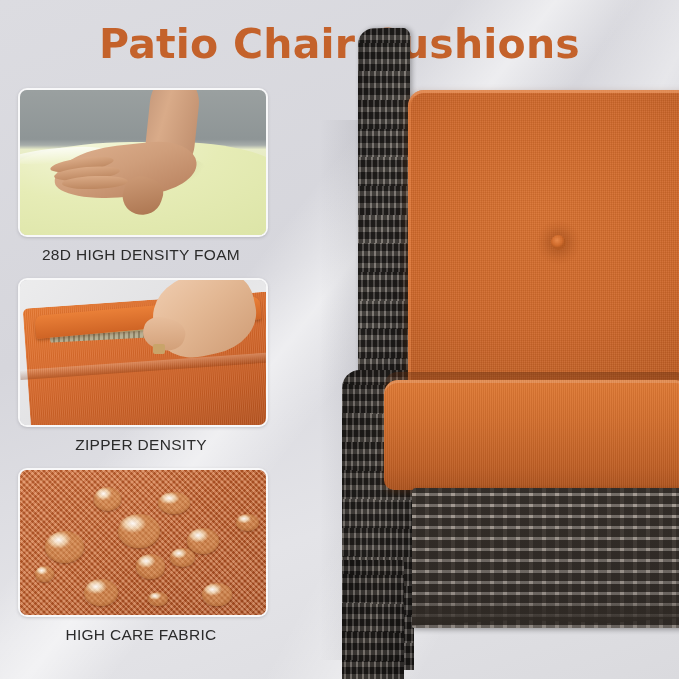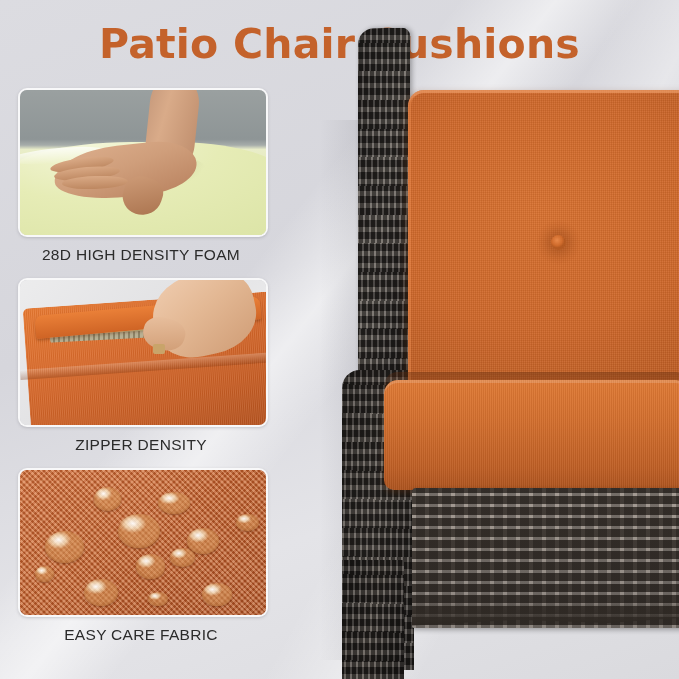--- a/index.html
+++ b/index.html
@@ -235,21 +235,21 @@
           <div class="bead" style="left: 68%; top: 40%; width: 13%; height: 18%;"></div>
           <div class="bead" style="left: 47%; top: 58%; width: 12%; height: 17%;"></div>
           <div class="bead" style="left: 61%; top: 54%; width: 10%; height: 13%;"></div>
           <div class="bead" style="left: 26%; top: 75%; width: 14%; height: 19%;"></div>
           <div class="bead" style="left: 74%; top: 78%; width: 12%; height: 16%;"></div>
           <div class="bead" style="left: 6%; top: 66%; width: 8%; height: 11%;"></div>
           <div class="bead" style="left: 88%; top: 30%; width: 9%; height: 12%;"></div>
           <div class="bead" style="left: 52%; top: 84%; width: 8%; height: 10%;"></div>
         </div>
     </div>
-    <div class="cap">EASY CARE FABRIC</div>
+    <div class="cap">HIGH CARE FABRIC</div>
   </div>
 
   <div class="product">
     <div class="prod-shadow"></div>
     <div class="back-wicker"></div>
     <div class="arm-wicker"></div>
     <div class="back-cushion"></div>
     <div class="cushion-piping"></div>
     <div class="tuft-pucker"></div>
     <div class="tuft"></div>

